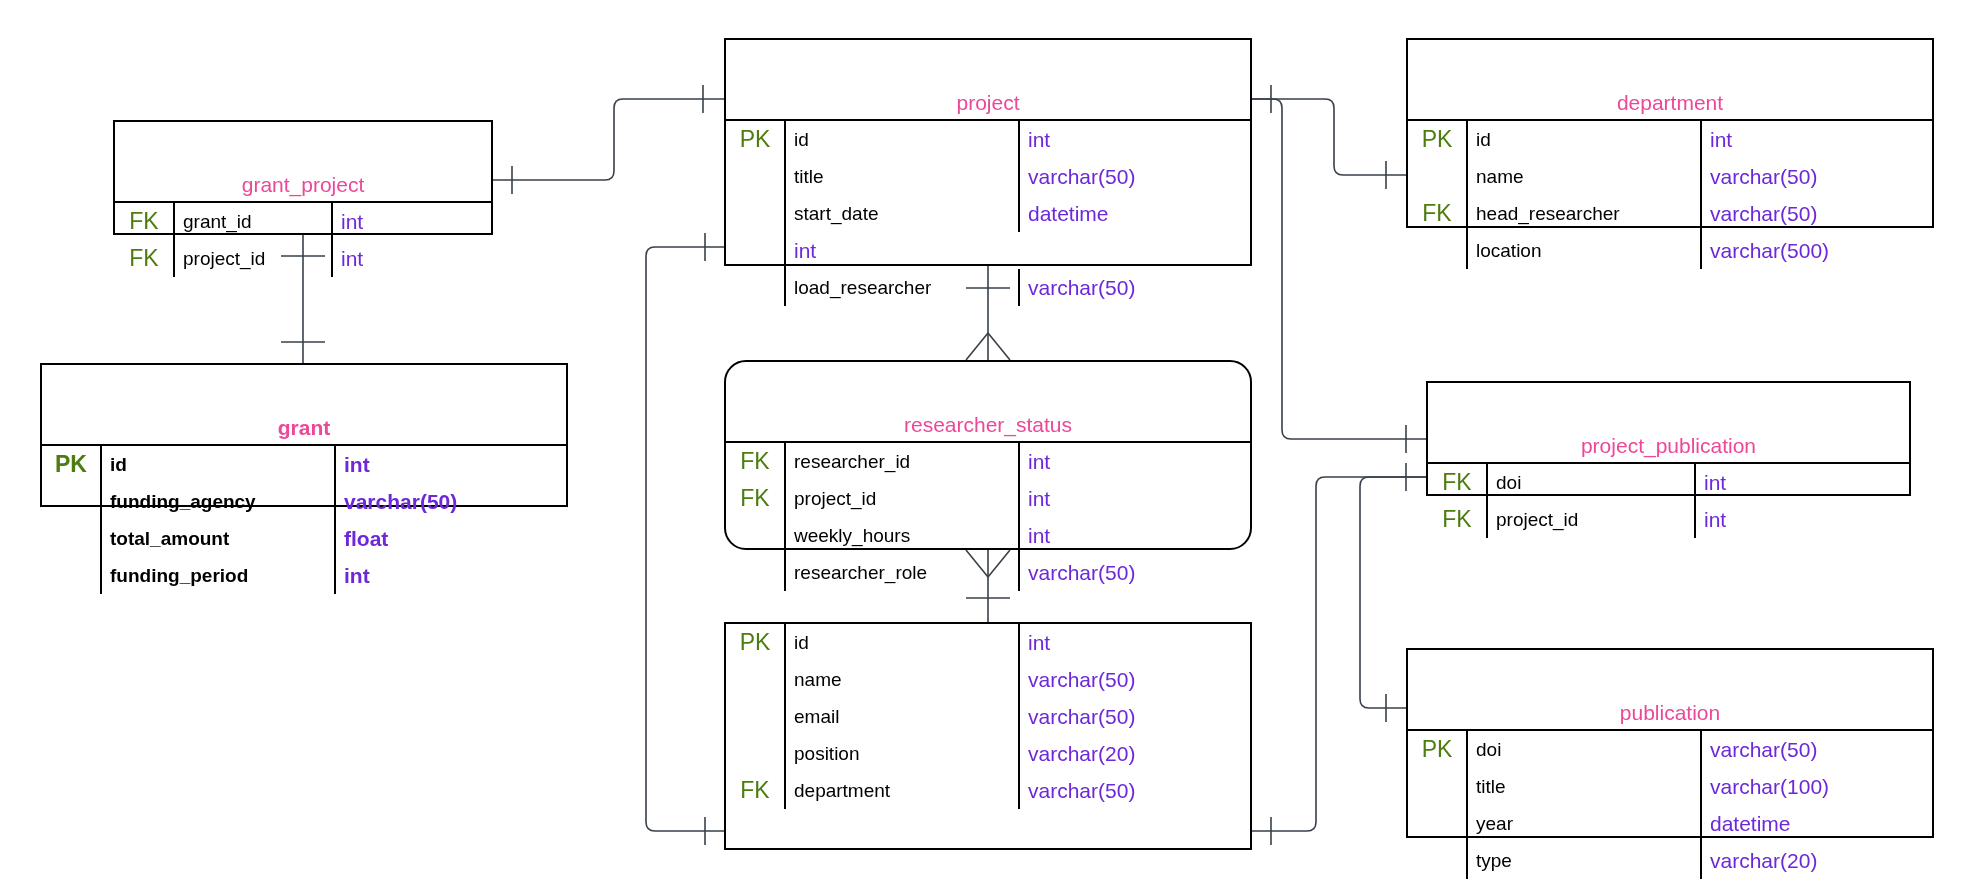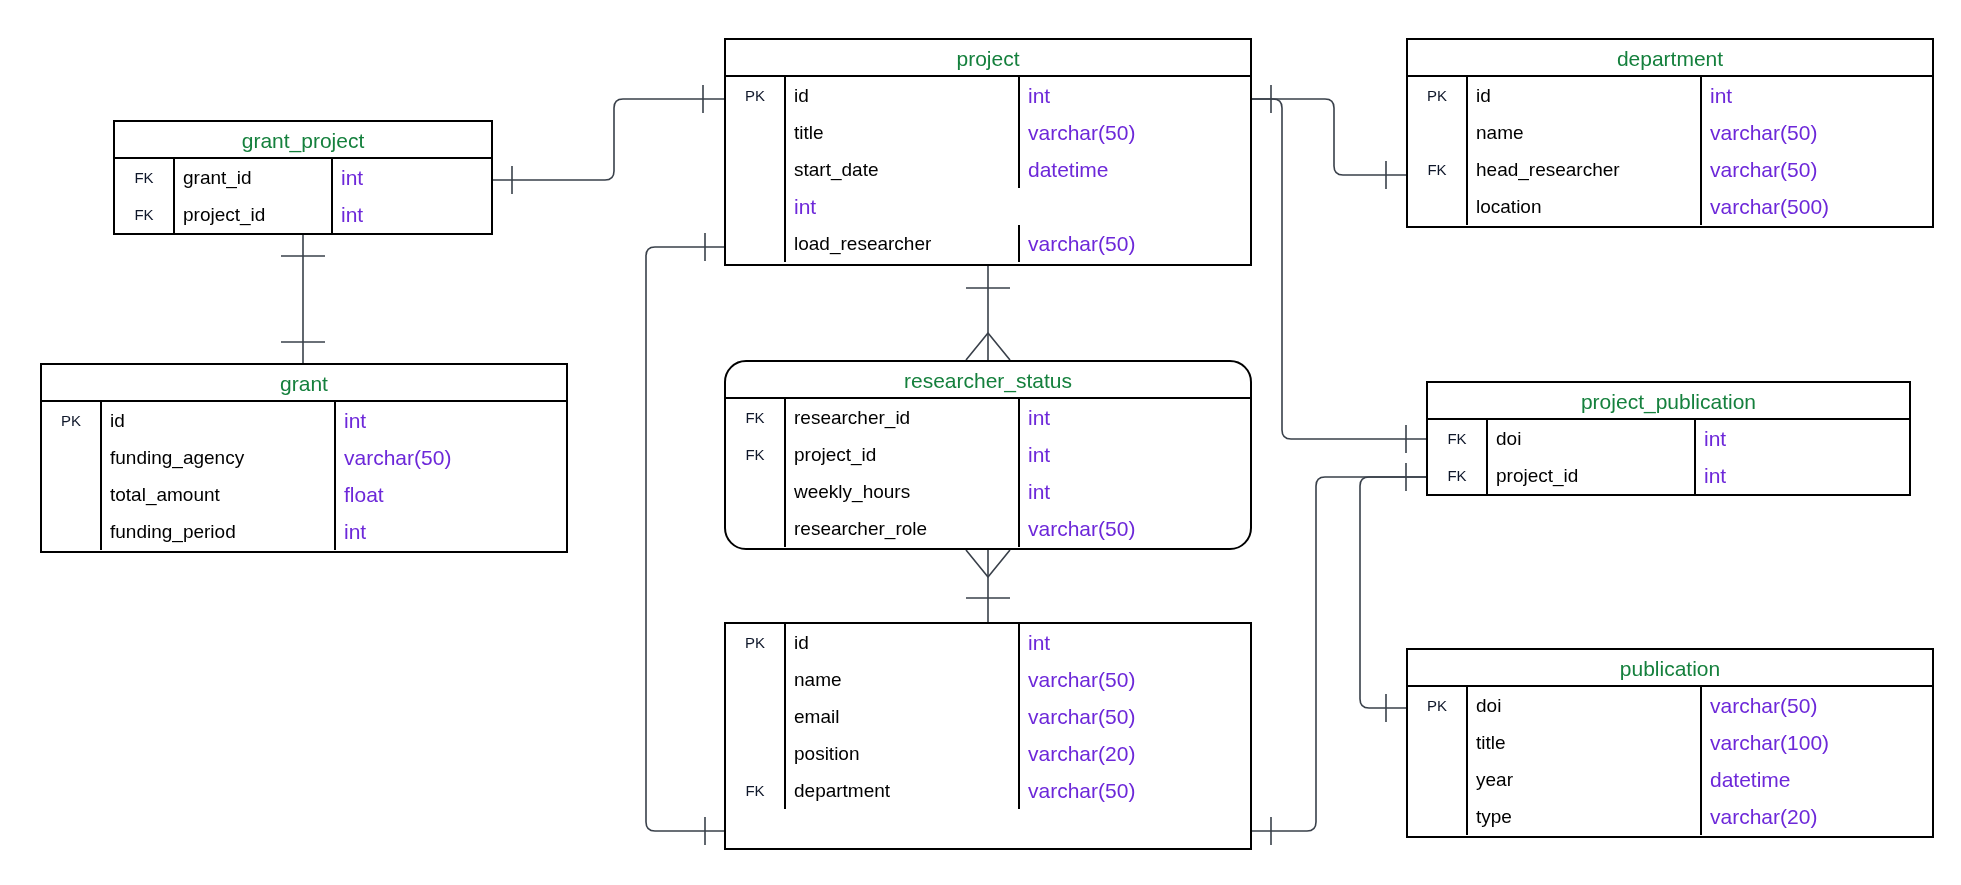--- a/index.html
+++ b/index.html
@@ -46,41 +46,42 @@
     position: absolute;
     border: 2px solid #000000;
     background: #ffffff;
     box-sizing: border-box;
   }
   .entity-title {
     height: 37px;
     line-height: 37px;
     text-align: center;
     font-size: 21px;
-    color: #15803d;
+    color: #ec4899;
     border-bottom: 2px solid #000000;
     box-sizing: border-box;
     white-space: nowrap;
     overflow: hidden;
+    margin-top: 44px;
   }
   .entity-body {
     display: block;
   }
   .attr-row {
     display: flex;
     height: 37px;
     align-items: center;
     box-sizing: border-box;
   }
   .attr-key {
     width: 58px;
     min-width: 58px;
     text-align: left;
-    font-size: 15px;
-    color: #0f172a;
+    font-size: 23px;
+    color: #4d7c0f;
     align-self: stretch;
     display: flex;
     align-items: center;
     justify-content: center;
     box-sizing: border-box;
   }
   .attr-name {
     flex: 1 1 auto;
     font-size: 19px;
     color: #000000;
@@ -175,21 +176,21 @@
         <div class="attr-type" style="width:160px;min-width:160px;">int</div>
       </div>
       <div class="attr-row">
         <div class="attr-key">FK</div>
         <div class="attr-name">project_id</div>
         <div class="attr-type" style="width:160px;min-width:160px;">int</div>
       </div>
     </div>
   </div>
 
-  <div class="entity" style="left:40px; top:363px; width:528px; height:190px;">
+  <div class="entity" style="left:40px; top:363px; width:528px; height:144px;font-weight:bold;">
     <div class="entity-title">grant</div>
     <div class="entity-body">
       <div class="attr-row">
         <div class="attr-key">PK</div>
         <div class="attr-name">id</div>
         <div class="attr-type" style="width:232px;min-width:232px;">int</div>
       </div>
       <div class="attr-row">
         <div class="attr-key"></div>
         <div class="attr-name">funding_agency</div>

